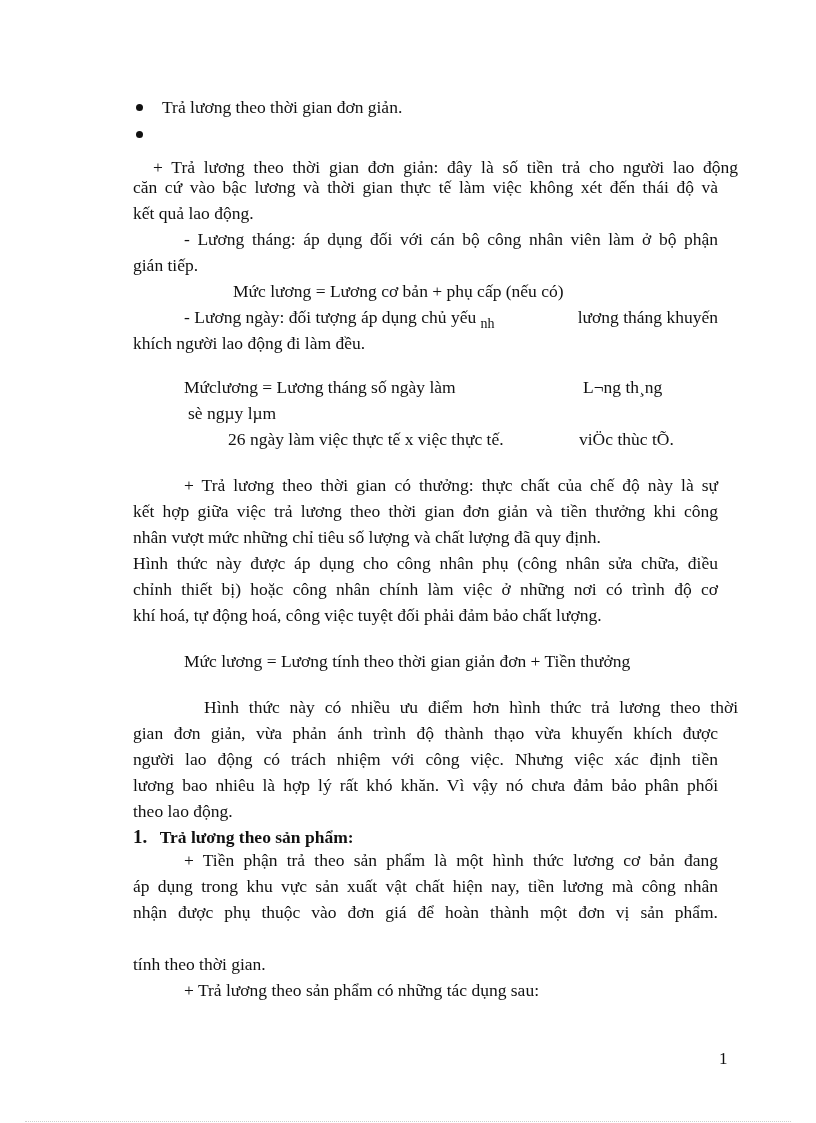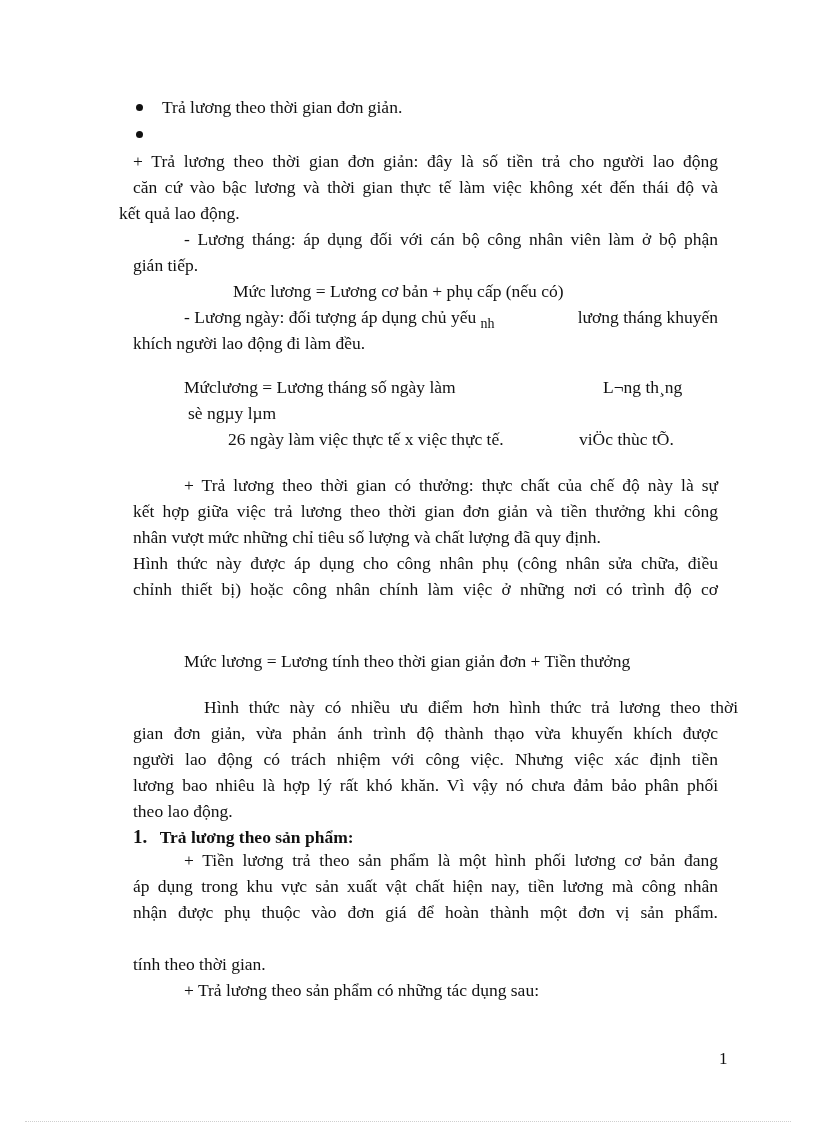--- a/index.html
+++ b/index.html
@@ -73,65 +73,66 @@
 </head>
 <body>
 
 <div class="page">
 
   <div class="bullet-dot" style="left:136px; top:104px;"></div>
   <div class="line" style="left:162px; top:97px;">Trả lương theo thời gian đơn giản.</div>
 
   <div class="bullet-dot" style="left:136px; top:131px;"></div>
 
-  <div class="just" style="top:151px;">+ Trả lương theo thời gian đơn giản: đây là số tiền trả cho người lao động</div>
+  <div class="just" style="top:157px;margin-left:20px;">+ Trả lương theo thời gian đơn giản: đây là số tiền trả cho người lao động</div>
   <div class="just" style="top:177px;">căn cứ vào bậc lương và thời gian thực tế làm việc không xét đến thái độ và</div>
-  <div class="line" style="left:119px; top:203px;">kết quả lao động.</div>
+  <div class="line" style="left:133px; top:203px;">kết quả lao động.</div>
 
   <div class="just" style="left:184px; width:534px; top:229px;">- Lương tháng: áp dụng đối với cán bộ công nhân viên làm ở bộ phận</div>
   <div class="line" style="left:133px; top:255px;">gián tiếp.</div>
 
   <div class="line" style="left:233px; top:281px;">Mức lương = Lương cơ bản + phụ cấp (nếu có)</div>
 
   <div class="line" style="left:184px; top:307px; width:534px; display:flex; justify-content:space-between;">
     <span>
       <span>- Lương ngày: đối tượng áp dụng chủ yếu</span>
       <span class="sub">nh</span>
     </span>
     <span>lương tháng khuyến</span>
   </div>
   <div class="line" style="left:133px; top:333px;">khích người lao động đi làm đều.</div>
 
   <div class="line" style="left:184px; top:377px;">Mứclương = Lương tháng số ngày làm</div>
-  <div class="line" style="left:583px; top:377px;margin-left:20px;">L¬ng  th¸ng</div>
+  <div class="line" style="left:583px; top:377px;">L¬ng  th¸ng</div>
   <div class="line" style="left:188px; top:403px;">sè ngµy lµm</div>
   <div class="line" style="left:228px; top:429px;">26 ngày làm việc thực tế x việc thực tế.</div>
   <div class="line" style="left:579px; top:429px;">viÖc thùc tÕ.</div>
 
   <div class="just" style="left:184px; width:534px; top:475px;">+ Trả lương theo thời gian có thưởng: thực chất của chế độ này là sự</div>
   <div class="just" style="top:501px;">kết hợp giữa việc trả lương theo thời gian đơn giản và tiền thưởng khi công</div>
   <div class="line" style="left:133px; top:527px;">nhân vượt mức những chỉ tiêu số lượng và chất lượng đã quy định.</div>
 
   <div class="just" style="top:553px;">Hình thức này được áp dụng cho công nhân phụ (công nhân sửa chữa, điều</div>
   <div class="just" style="top:579px;">chỉnh thiết bị) hoặc công nhân chính làm việc ở những nơi có trình độ cơ</div>
+  <div class="line" style="left:133px; top:605px;">khí hoá, tự động hoá, công việc tuyệt đối phải đảm bảo chất lượng.</div>
 
   <div class="line" style="left:184px; top:651px;">Mức lương = Lương tính theo thời gian giản đơn + Tiền thưởng</div>
 
   <div class="just" style="left:184px; width:534px; top:697px;margin-left:20px;">Hình thức này có nhiều ưu điểm hơn hình thức trả lương theo thời</div>
   <div class="just" style="top:723px;">gian đơn giản, vừa phản ánh trình độ thành thạo vừa khuyến khích được</div>
   <div class="just" style="top:749px;">người lao động có trách nhiệm với công việc. Nhưng việc xác định tiền</div>
   <div class="just" style="top:775px;">lương bao nhiêu là hợp lý rất khó khăn. Vì vậy nó chưa đảm bảo phân phối</div>
   <div class="line" style="left:133px; top:801px;">theo lao động.</div>
 
   <div class="line" style="left:133px; top:827px;">
     <span class="heading-num">1.</span>
     <span class="heading" style="margin-left:8px;">Trả lương theo sản phẩm:</span>
   </div>
 
-  <div class="just" style="left:184px; width:534px; top:850px;">+ Tiền lương trả theo sản phẩm là một hình phối lương cơ bản đang</div>
+  <div class="just" style="left:184px; width:534px; top:850px;">+ Tiền phận trả theo sản phẩm là một hình thức lương cơ bản đang</div>
   <div class="just" style="top:876px;">áp dụng trong khu vực sản xuất vật chất hiện nay, tiền lương mà công nhân</div>
   <div class="just" style="top:902px;">nhận được phụ thuộc vào đơn giá để hoàn thành một đơn vị sản phẩm.</div>
   <div class="line" style="left:133px; top:954px;">tính theo thời gian.</div>
 
   <div class="line" style="left:184px; top:980px;">+ Trả lương theo sản phẩm có những tác dụng sau:</div>
 
   <div class="page-num">1</div>
 
   <div class="dotted-rule"></div>
 </div>

